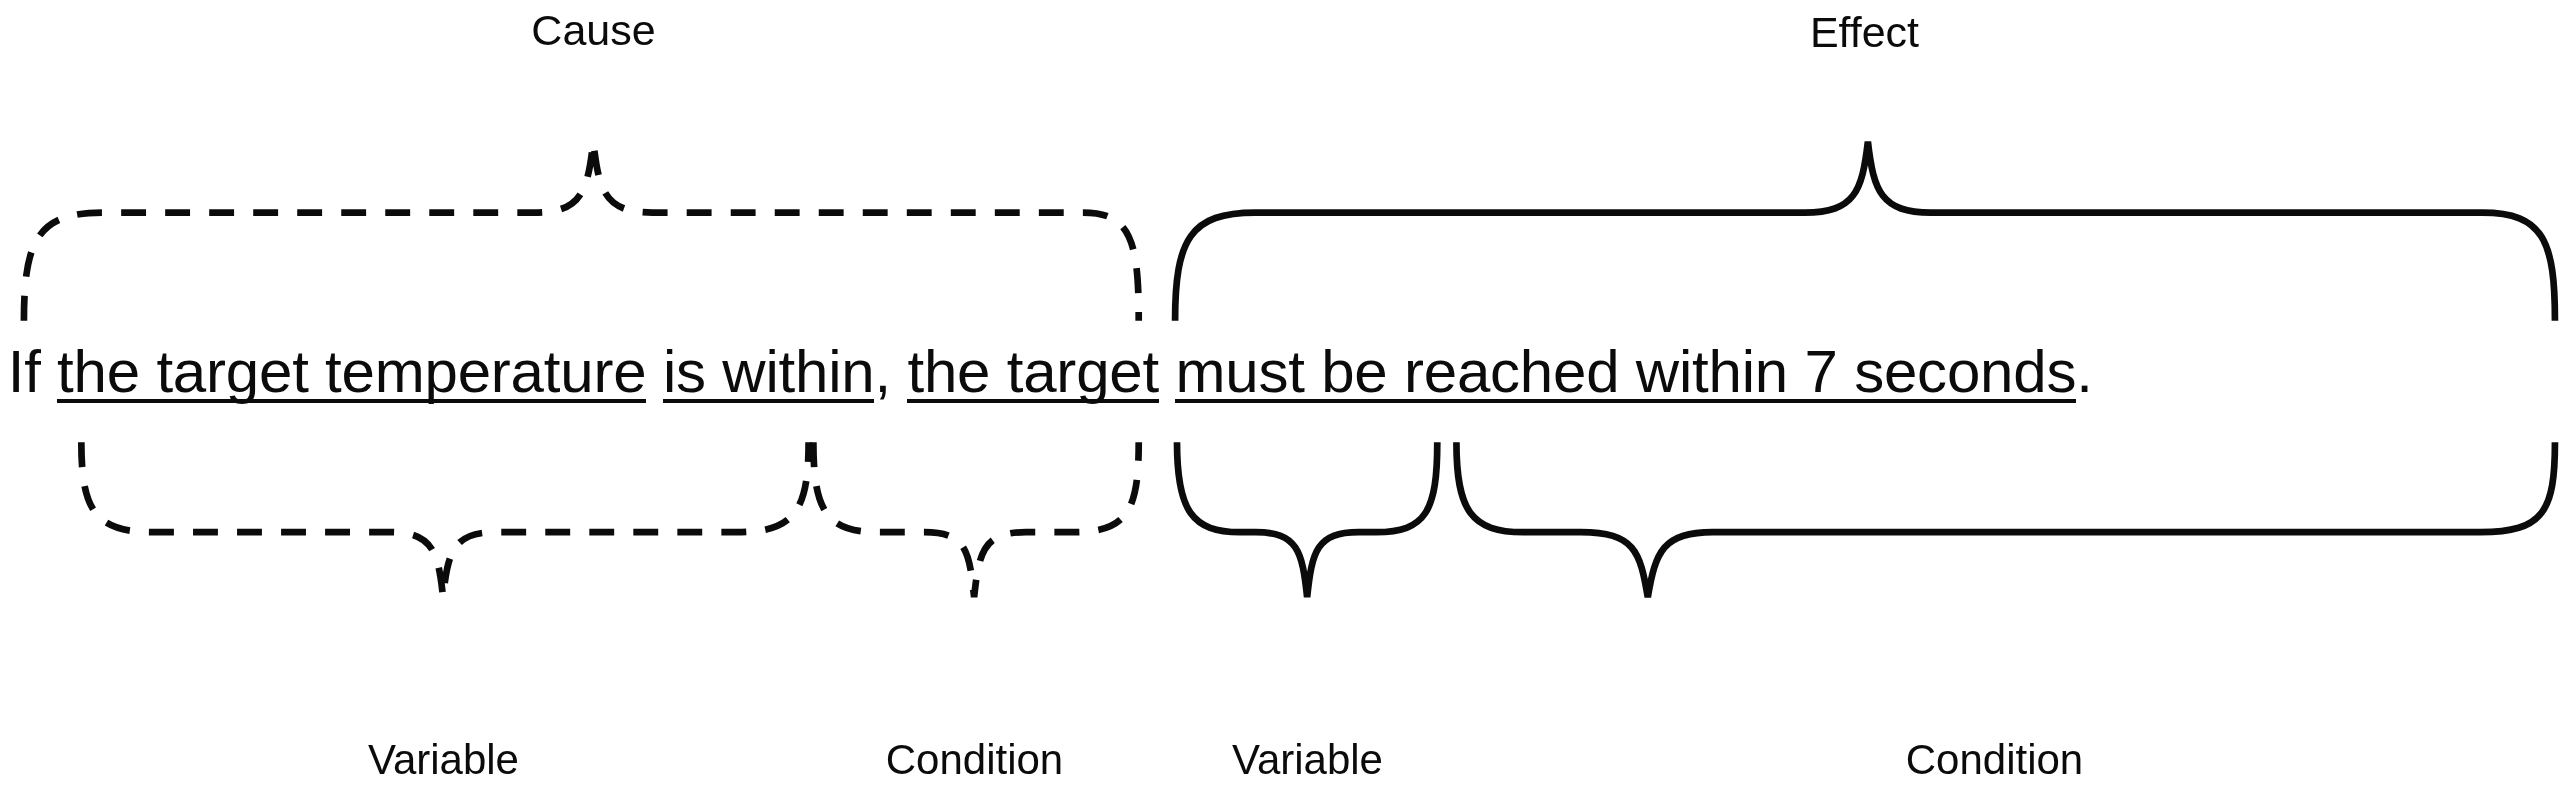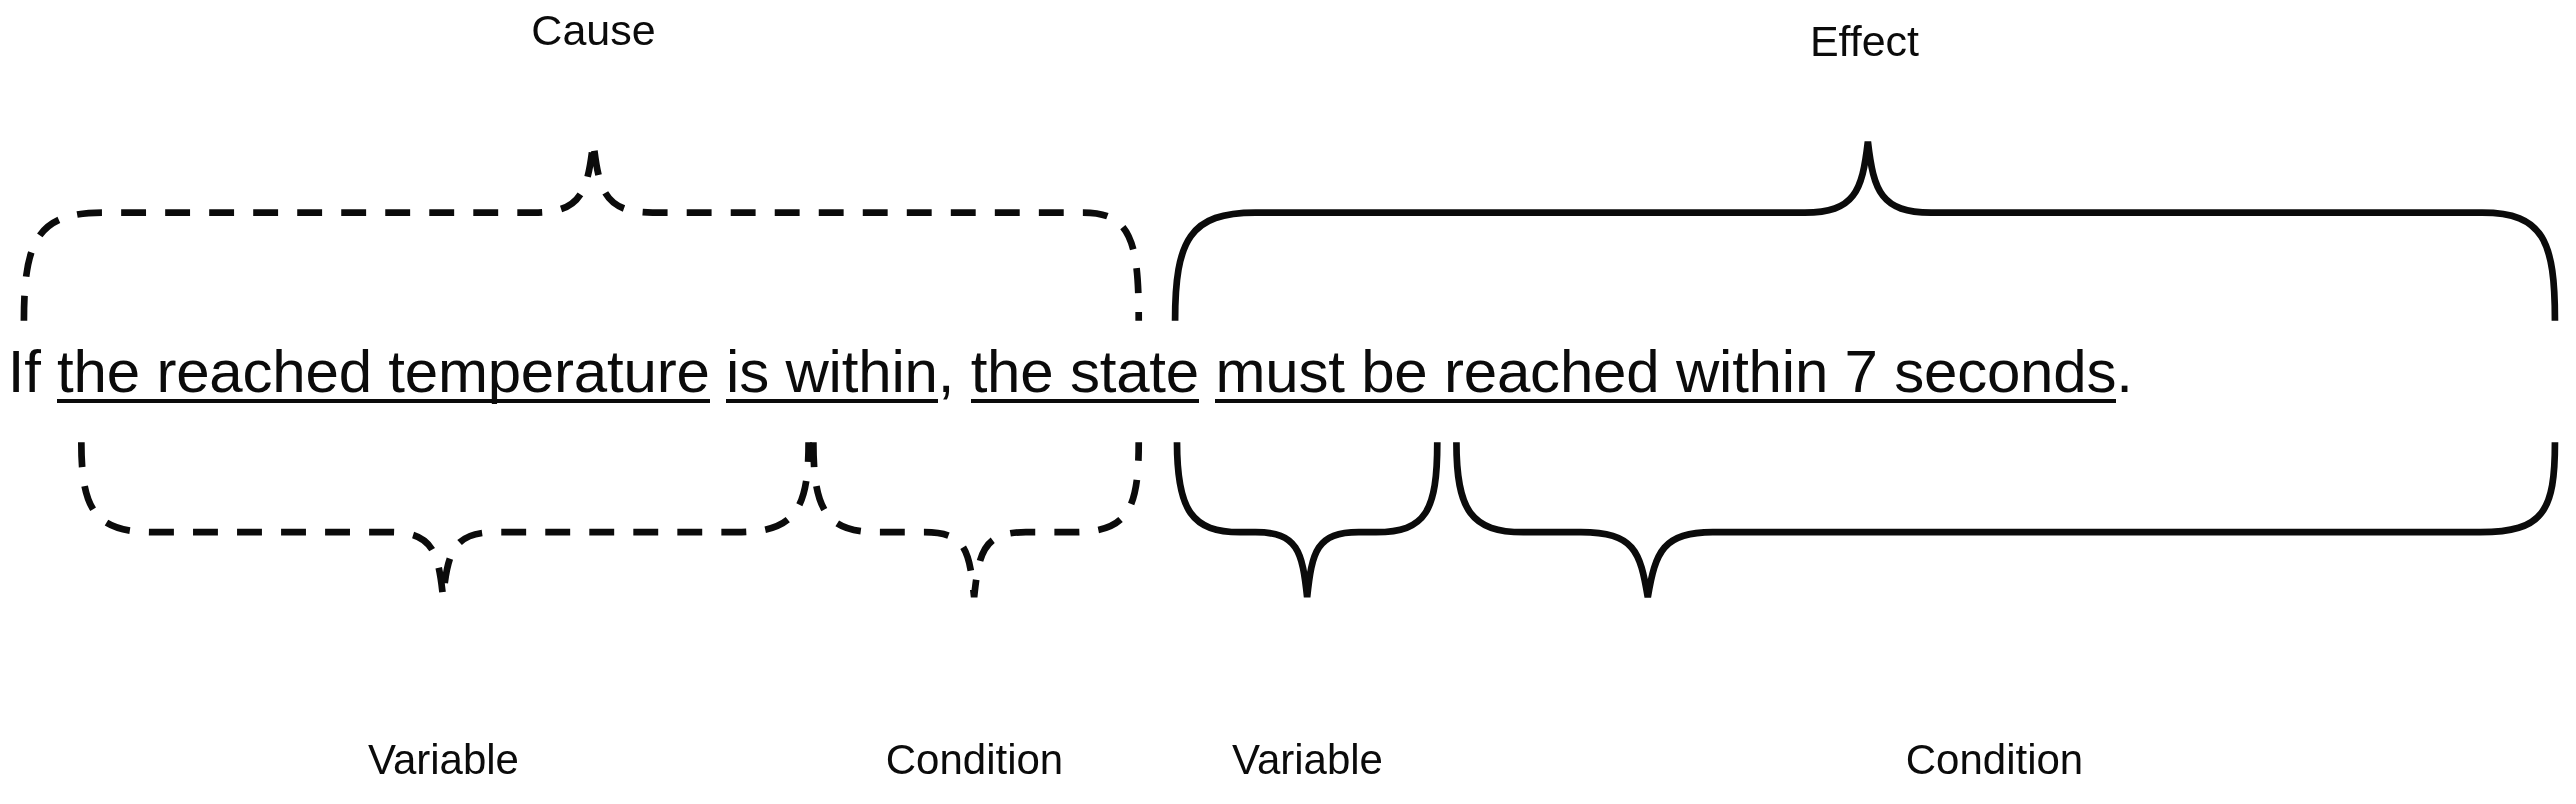--- a/index.html
+++ b/index.html
@@ -121,23 +121,23 @@
                L 1652,556
                C 1708,556 1714,576 1722,624
                C 1730,576 1738,556 1790,556
                L 2592,556
                C 2658,556 2670,534 2670,462"></path>
     </g>
   </svg>
 
   <div class="label group-label" style="left:402px; top:5.7px; width:383px;">Cause</div>
 
-  <div class="label group-label" style="left:1673px; top:17px; width:383px;text-align:center;">Effect</div>
+  <div class="label group-label" style="left:1673px; top:8px; width:383px;text-align:center;">Effect</div>
 
-  <div id="sentence"><span class="seg">If </span><span class="seg ul">the reached temperature</span><span class="seg"> </span><span class="seg ul">is within</span><span class="seg">, </span><span class="seg ul">the state</span><span class="seg"> </span><span class="seg ul">must be reached within 7 seconds</span><span class="seg">.</span></div>
+  <div id="sentence"><span class="seg">If </span><span class="seg ul">the target temperature</span><span class="seg"> </span><span class="seg ul">is within</span><span class="seg">, </span><span class="seg ul">the target</span><span class="seg"> </span><span class="seg ul">must be reached within 7 seconds</span><span class="seg">.</span></div>
 
   <div class="label part-label" style="left:252px; top:639px; width:383px;">
     <div>Variable</div>
     
   </div>
 
   <div class="label part-label" style="left:783px; top:639px; width:383px;">
     <div>Condition</div>
     
   </div>

